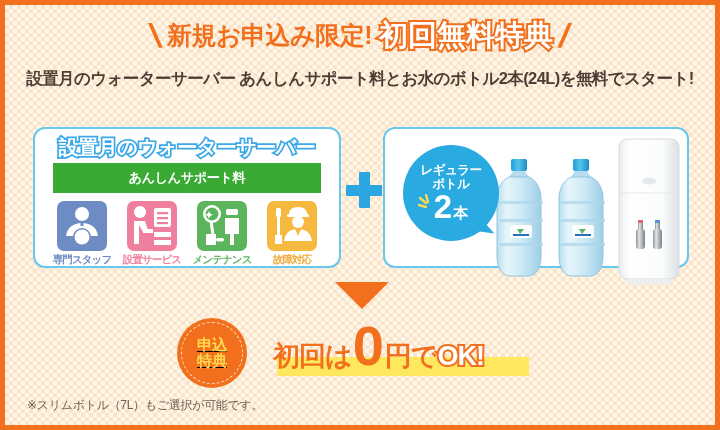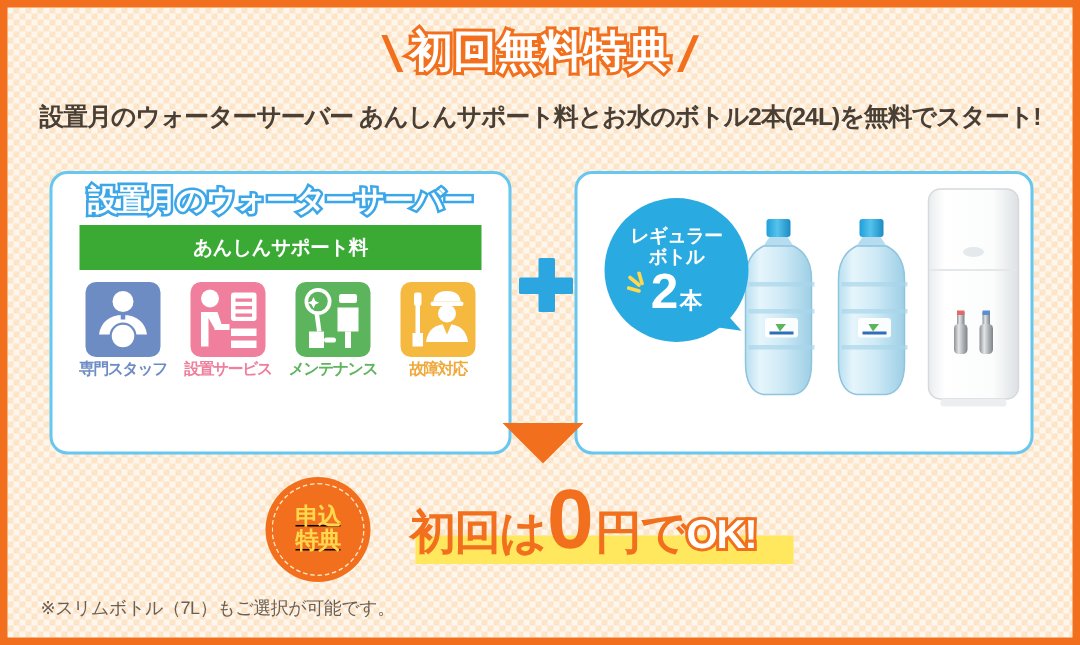--- a/index.html
+++ b/index.html
@@ -44,21 +44,21 @@
   }
   .sub{
     position:absolute;left:0;top:64px;width:710px;text-align:center;
     font-size:16.5px;font-weight:bold;color:#4a3f35;letter-spacing:-0.6px;
     line-height:1.2;
   }
 
   
   .row{position:absolute;left:0;top:105px;width:710px;height:170px;}
   .card{
-    position:absolute;top:4px;height:189px;
+    position:absolute;top:17px;height:141px;
     background:#ffffff;border:2px solid #67c7ef;border-radius:12px;
     box-sizing:border-box;
   }
   .card.left{left:28px;width:308px;}
   .card.right{left:378px;width:306px;}
 
   .plus{
     position:absolute;left:341px;top:62px;width:36px;height:36px;
   }
   .plus:before,.plus:after{
@@ -149,40 +149,41 @@
     line-height:1.05;text-align:center;letter-spacing:-0.5px;
   }
   .hl{
     position:absolute;left:272px;top:47px;width:252px;height:19px;
     background:#ffe75e;
   }
   .bigline{
     position:absolute;left:268px;top:8px;width:300px;height:62px;
     display:flex;align-items:baseline;
   }
-  .bg-t{font-size:31px;font-weight:bold;color:#f2701d;line-height:1;letter-spacing:-1px;}
+  .bg-t{font-size:27px;font-weight:bold;color:#f2701d;line-height:1;letter-spacing:-1px;}
   .bg-zero{font-size:56px;font-weight:bold;color:#f2701d;line-height:1;margin:0 1px;}
   .bg-ok{
     font-size:27px;font-weight:bold;color:#ffffff;line-height:1;
     -webkit-text-stroke:4px #f2701d;paint-order:stroke fill;letter-spacing:-1px;
   }
 
   .note{
     position:absolute;left:22px;top:392px;
     font-size:12px;color:#6b5f53;letter-spacing:-0.3px;
   }
 </style>
 </head>
 <body>
 
 <div id="banner">
 
   <div class="hdr">
     <div class="hdr-line">
       <span class="slash l">\</span>
+      <span class="h-plain">新規お申込み限定!</span>
       <span class="h-out">初回無料特典</span>
       <span class="slash r">/</span>
     </div>
   </div>
   <div class="sub">設置月のウォーターサーバー あんしんサポート料とお水のボトル2本(24L)を無料でスタート!</div>
 
   <div class="row">
 
     <div class="card left">
       <div class="card-title">設置月のウォーターサーバー</div>

